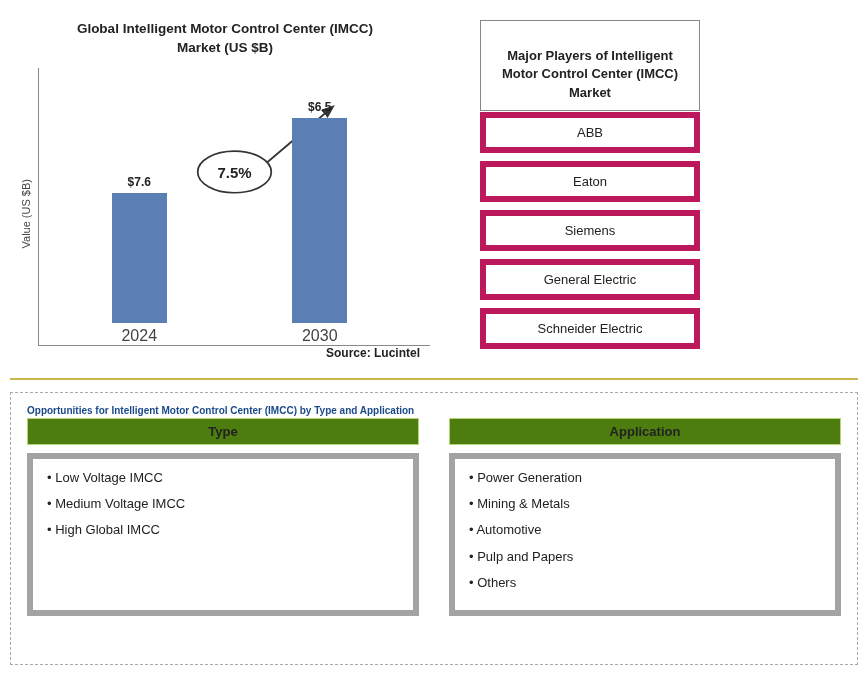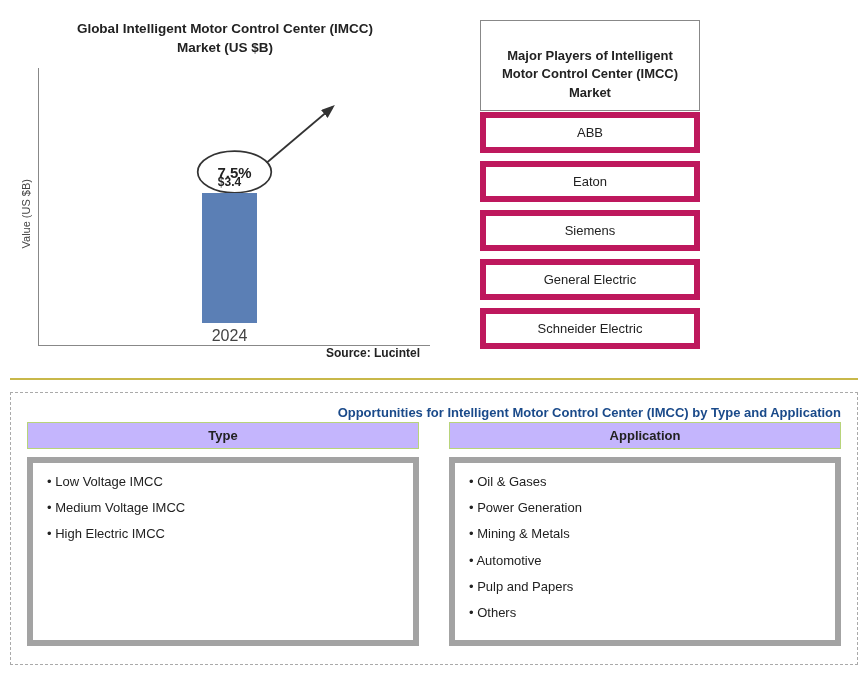--- a/index.html
+++ b/index.html
@@ -163,41 +163,41 @@
 
     
     .bottom-section {
       border: 1.5px dashed #aaa;
       padding: 12px 16px;
       margin-top: 4px;
       flex: 1;
     }
 
     .bottom-title {
-      text-align: right;
-      font-size: 13px;
+      text-align: left;
+      font-size: 10px;
       font-weight: bold;
       color: #1a4a8a;
       margin-bottom: 2px;
     }
 
     .bottom-content {
       display: flex;
       flex-direction: row;
       gap: 30px;
     }
 
     .bottom-column {
       flex: 1;
       display: flex;
       flex-direction: column;
     }
 
     .column-header {
-      background: #c4b5fd;
+      background: #4d7c0f;
       text-align: center;
       font-weight: bold;
       font-size: 13px;
       color: #222;
       padding: 5px 10px;
       margin-bottom: 8px;
       border: 1px solid #b8d47a;
     }
 
     .column-list {
@@ -251,25 +251,30 @@
 
               <line x1="198" y1="82" x2="255" y2="34" stroke="#333" stroke-width="1.5" marker-end="url(#arrowhead)"></line>
               <defs>
                 <marker id="arrowhead" markerWidth="8" markerHeight="6" refX="6" refY="3" orient="auto">
                   <polygon points="0 0, 8 3, 0 6" fill="#333"></polygon>
                 </marker>
               </defs>
             </svg>
 
             <div class="bar-group" style="position:relative; z-index:1;">
-              <div class="bar-value-label">$3.4</div>
+              <div class="bar-value-label">$7.6</div>
               <div class="bar" style="height:130px;"></div>
               <div class="bar-label">2024</div>
             </div>
 
+            <div class="bar-group" style="position:relative; z-index:1;">
+              <div class="bar-value-label">$6.5</div>
+              <div class="bar" style="height:205px;"></div>
+              <div class="bar-label">2030</div>
+            </div>
 
           </div>
 
           <div class="source-text">Source: Lucintel</div>
         </div>
       </div>
     </div>
 
     <div class="players-area">
       <div class="players-title-box" style="white-space: pre-line;">
@@ -295,27 +300,26 @@
   <div class="bottom-section">
     <div class="bottom-title">Opportunities for Intelligent Motor Control Center (IMCC) by Type and Application</div>
 
     <div class="bottom-content">
 
     <div class="bottom-column">
           <div class="column-header">Type</div>
           <div class="column-list">
             <div class="column-list-item">Low Voltage IMCC</div>
             <div class="column-list-item">Medium Voltage IMCC</div>
-            <div class="column-list-item">High Electric IMCC</div>
+            <div class="column-list-item">High Global IMCC</div>
           </div>
         </div>
         <div class="bottom-column">
           <div class="column-header">Application</div>
           <div class="column-list">
-            <div class="column-list-item">Oil &amp; Gases</div>
             <div class="column-list-item">Power Generation</div>
             <div class="column-list-item">Mining &amp; Metals</div>
             <div class="column-list-item">Automotive</div>
             <div class="column-list-item">Pulp and Papers</div>
             <div class="column-list-item">Others</div>
           </div>
         </div>
       </div>
   </div>
 

